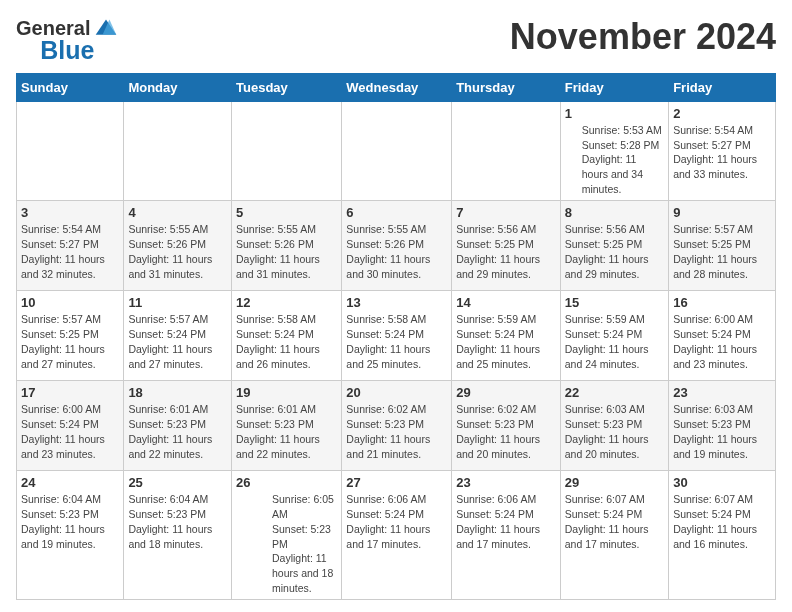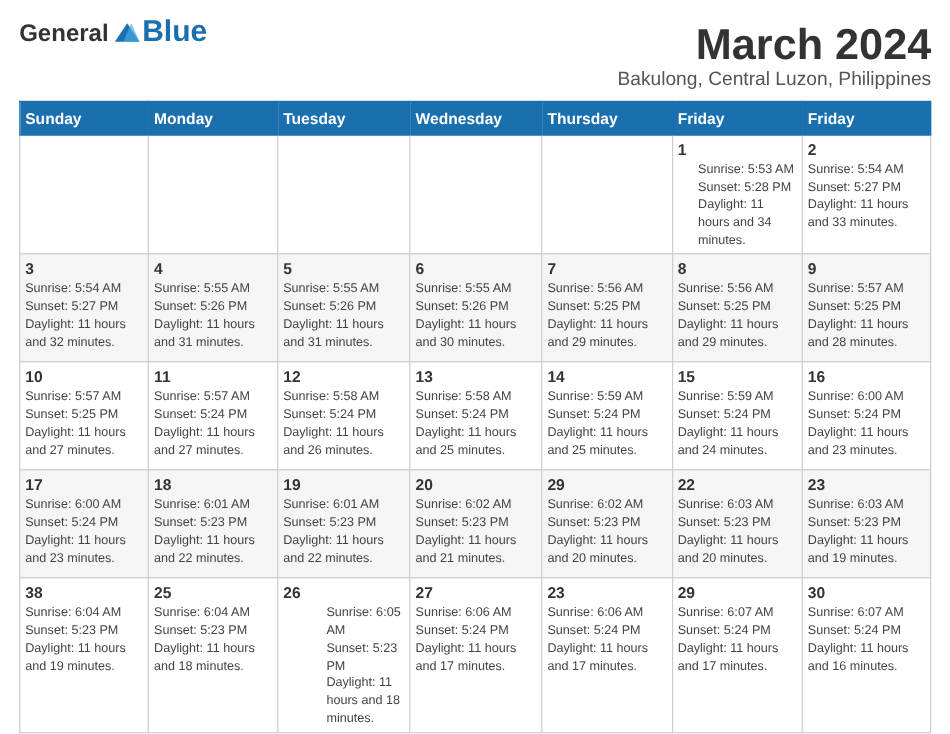--- a/index.html
+++ b/index.html
@@ -11,21 +11,22 @@
       padding: 16px;
     }
     .header {
       display: flex;
       justify-content: space-between;
       align-items: flex-start;
       margin-bottom: 8px;
     }
     .logo {
       display: flex;
-      align-items: flex-start;
+      flex-direction: column;
+      align-items: center;
     }
     .logo-text {
       display: flex;
       align-items: center;
     }
     .logo-icon {
       width: 24px;
       height: 24px;
       margin-left: 4px;
     }
@@ -90,22 +91,21 @@
     <div class="logo-text">
       <span style="font-size:20px;font-weight:bold;color:#333;">General</span>
       <svg class="logo-icon" viewBox="0 0 28 28">
         <polygon points="14,4 26,22 2,22" fill="#1a6faf"></polygon>
         <polygon points="18,4 26,22 10,22" fill="#4aa8e0" opacity="0.7"></polygon>
       </svg>
     </div>
     <span style="font-size:25px;font-weight:bold;color:#1a6faf;margin-top:-4px;">Blue</span>
   </div>
   <div class="title-block">
-    <div class="month-title">March 2024</div>
-    <div class="location-title">Bakulong, Central Luzon, Philippines</div>
+    <div class="month-title">November 2024</div>
   </div>
 </div>
 
 <table>
   <thead>
     <tr>
     <th>Sunday</th>
         <th>Monday</th>
         <th>Tuesday</th>
         <th>Wednesday</th>
@@ -261,21 +261,21 @@
         </td>
         <td>
           <span class="day-num">23</span>
           <div class="day-info" style="white-space: pre-line;">Sunrise: 6:03 AM
 Sunset: 5:23 PM
 Daylight: 11 hours and 19 minutes.</div>
         </td>
       </tr>
       <tr>
         <td>
-          <span class="day-num">38</span>
+          <span class="day-num">24</span>
           <div class="day-info" style="white-space: pre-line;">Sunrise: 6:04 AM
 Sunset: 5:23 PM
 Daylight: 11 hours and 19 minutes.</div>
         </td>
         <td>
           <span class="day-num">25</span>
           <div class="day-info" style="white-space: pre-line;">Sunrise: 6:04 AM
 Sunset: 5:23 PM
 Daylight: 11 hours and 18 minutes.</div>
         </td>

